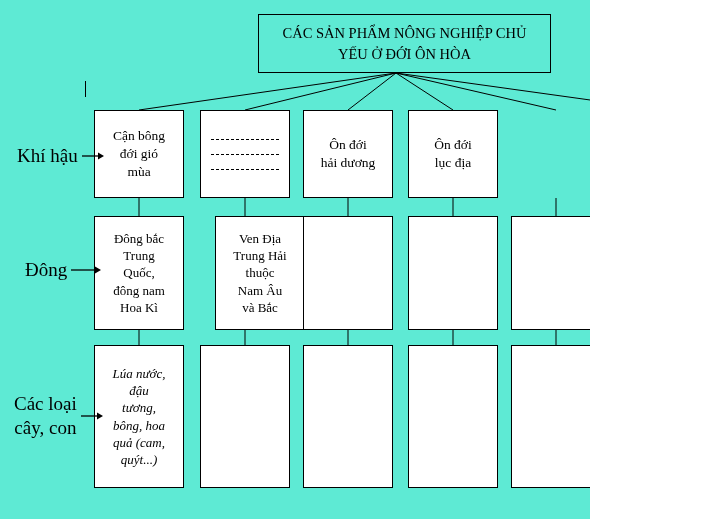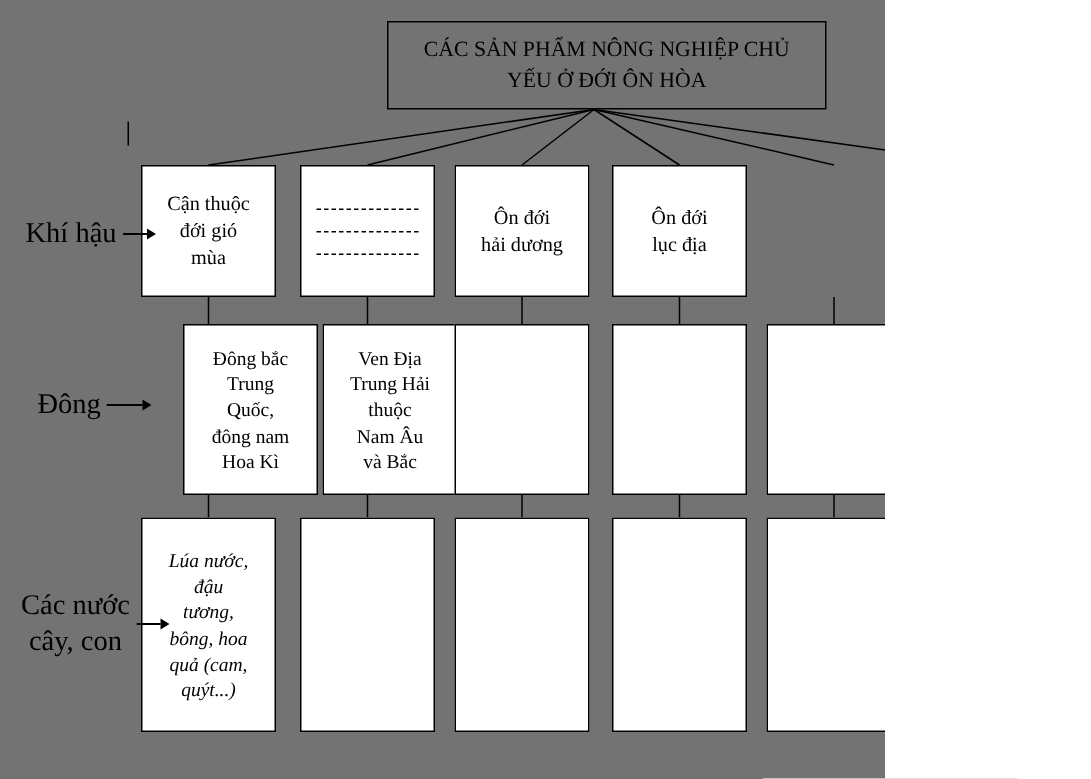--- a/index.html
+++ b/index.html
@@ -4,21 +4,21 @@
 <style>
   html, body {
     margin: 0;
     padding: 0;
     background: #ffffff;
   }
   #page {
     position: relative;
     width: 590px;
     height: 519px;
-    background: #737373;
+    background: #5eead4;
     font-family: "Liberation Serif", "DejaVu Serif", serif;
     color: #000000;
     overflow: hidden;
   }
 
   
   #title-box {
     position: absolute;
     left: 258px;
     top: 14px;
@@ -149,21 +149,21 @@
       <line x1="139" y1="330" x2="139" y2="345"></line>
       <line x1="245" y1="330" x2="245" y2="345"></line>
       <line x1="348" y1="330" x2="348" y2="345"></line>
       <line x1="453" y1="330" x2="453" y2="345"></line>
       <line x1="556" y1="330" x2="556" y2="345"></line>
       <line x1="662" y1="330" x2="662" y2="345"></line>
     </g>
   </svg>
 
   <div class="node row1" style="left:94px;  top:110px; width:90px; height:88px;">
-    <div class="node-text">Cận thuộc
+    <div class="node-text">Cận bông
 đới gió
 mùa</div>
   </div>
   <div class="node row1" style="left:200px; top:110px; width:90px; height:88px;">
     <div class="dotted-fill">
       <div class="dash-line"></div>
       <div class="dash-line"></div>
       <div class="dash-line"></div>
     </div>
   </div>
@@ -173,21 +173,21 @@
   </div>
   <div class="node row1" style="left:408px; top:110px; width:90px; height:88px;">
     <div class="node-text">Ôn đới
 lục địa</div>
   </div>
   <div class="node row1" style="left:617px; top:110px; width:90px; height:88px;">
     <div class="node-text">Ôn đới
 lạnh</div>
   </div>
 
-  <div class="node row2" style="left:94px;  top:216px; width:90px; height:114px;margin-left:28px;">
+  <div class="node row2" style="left:94px;  top:216px; width:90px; height:114px;">
     <div class="node-text">Đông bắc
 Trung
 Quốc,
 đông nam
 Hoa Kì</div>
   </div>
   <div class="node row2" style="left:215px; top:216px; width:90px; height:114px;">
     <div class="node-text">Ven Địa
 Trung Hải
 thuộc
@@ -238,21 +238,21 @@
 
   <div class="row-label" style="left:25px; top:258px;">
     <span class="label-text">Đông</span>
     <svg class="arrow" width="30" height="10" viewBox="0 0 30 10">
       <line x1="0" y1="5" x2="24" y2="5" stroke="#000000" stroke-width="1.3"></line>
       <polygon points="24,1.4 30,5 24,8.6" fill="#000000"></polygon>
     </svg>
   </div>
 
   <div class="row-label" style="left:14px; top:392px;">
-    <span class="label-text">Các nước
+    <span class="label-text">Các loại
 cây, con</span>
     <svg class="arrow" width="22" height="10" viewBox="0 0 22 10">
       <line x1="0" y1="5" x2="16" y2="5" stroke="#000000" stroke-width="1.3"></line>
       <polygon points="16,1.4 22,5 16,8.6" fill="#000000"></polygon>
     </svg>
   </div>
 
 </div>
 
 </body></html>

